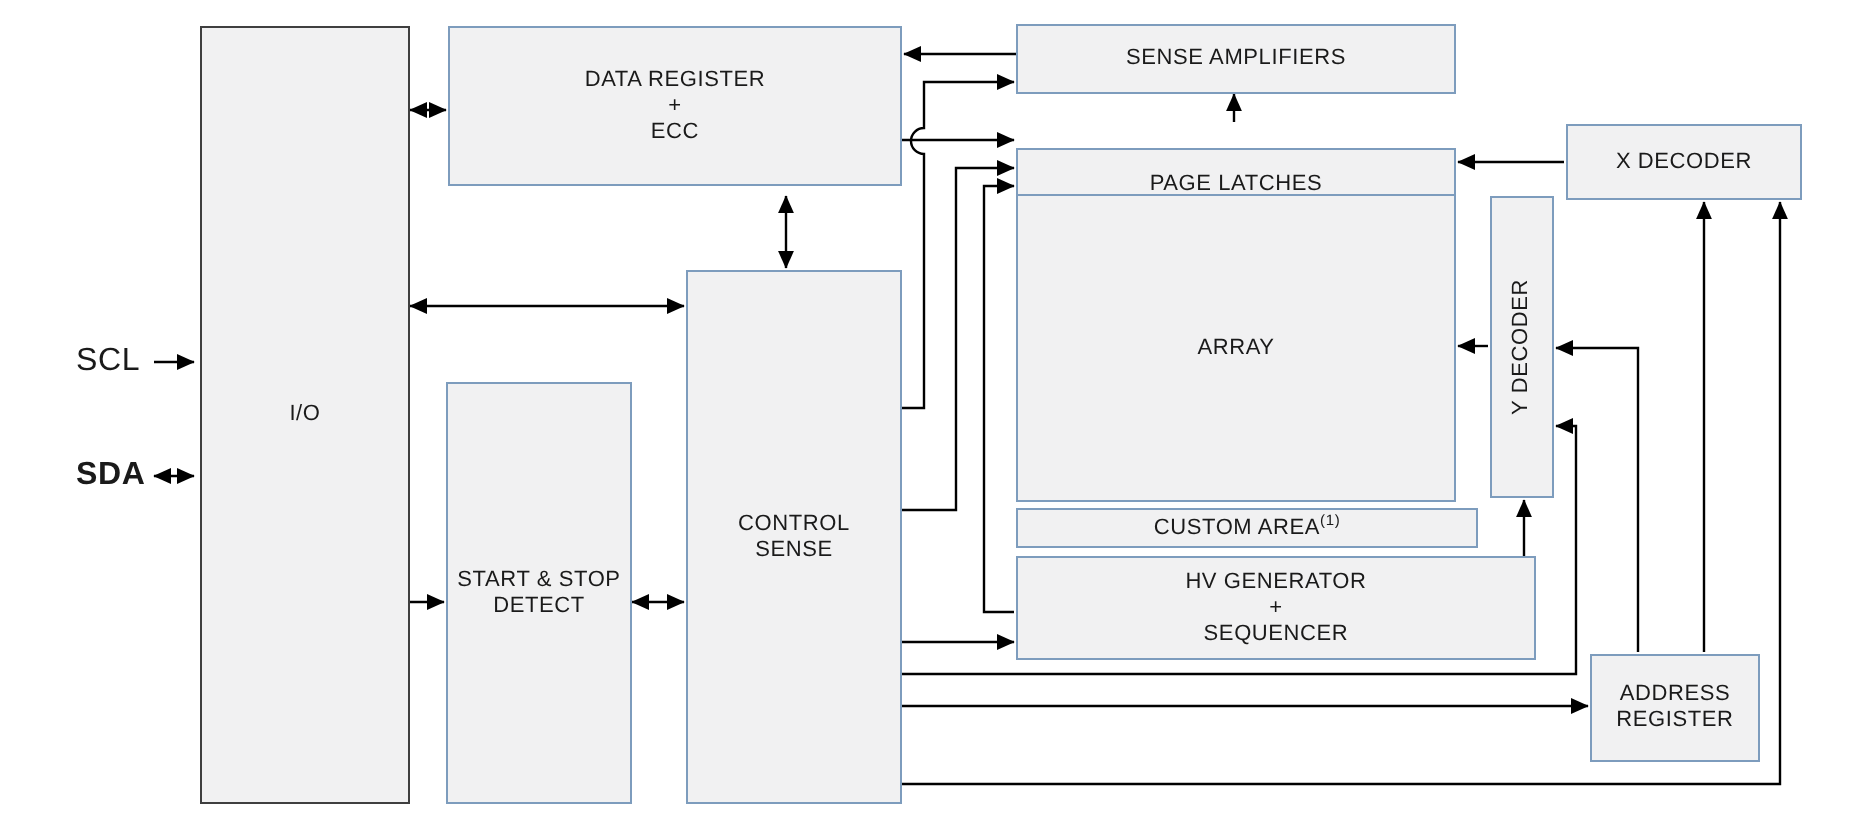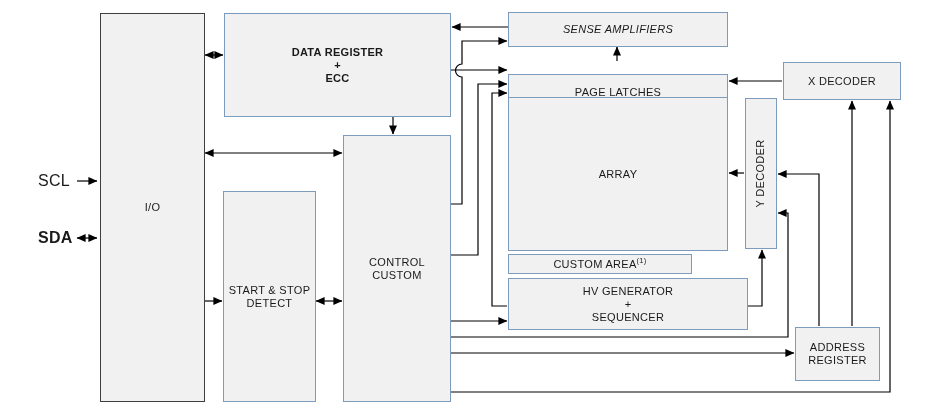--- a/index.html
+++ b/index.html
@@ -65,53 +65,53 @@
     </g>
   </svg>
 
   <div class="pin" style="left:38px;top:174px;">SCL</div>
   <div class="pin" style="left:38px;top:231px;font-weight:bold;">SDA</div>
 
   <div class="box io-box" style="left:100px;top:13px;width:105px;height:389px;">
     <span class="lbl">I/O</span>
   </div>
 
-  <div class="box" style="left:224px;top:13px;width:227px;height:104px;font-weight:bold;">
+  <div class="box" style="left:224px;top:13px;width:227px;height:80px;">
     <span class="lbl">DATA REGISTER
 +
 ECC</span>
   </div>
 
   <div class="box" style="left:223px;top:191px;width:93px;height:211px;">
     <span class="lbl">START &amp; STOP
 DETECT</span>
   </div>
 
   <div class="box" style="left:343px;top:135px;width:108px;height:267px;">
     <span class="lbl">CONTROL
-CUSTOM</span>
+SENSE</span>
   </div>
 
-  <div class="box" style="left:508px;top:12px;width:220px;height:35px;font-style:italic;">
+  <div class="box" style="left:508px;top:12px;width:220px;height:35px;">
     <span class="lbl">SENSE AMPLIFIERS</span>
   </div>
 
   <div class="box" style="left:508px;top:74px;width:220px;height:36px;">
     <span class="lbl">PAGE LATCHES</span>
   </div>
 
   <div class="box" style="left:508px;top:97px;width:220px;height:154px;">
     <span class="lbl">ARRAY</span>
   </div>
 
-  <div class="box" style="left:508px;top:254px;width:184px;height:20px;">
+  <div class="box" style="left:508px;top:254px;width:231px;height:20px;">
     <span class="lbl"><span>CUSTOM AREA</span><sup>(1)</sup></span>
   </div>
 
-  <div class="box" style="left:508px;top:278px;width:240px;height:52px;">
+  <div class="box" style="left:508px;top:278px;width:260px;height:52px;">
     <span class="lbl">HV GENERATOR
 +
 SEQUENCER</span>
   </div>
 
   <div class="box" style="left:783px;top:62px;width:118px;height:38px;">
     <span class="lbl">X DECODER</span>
   </div>
 
   <div class="box vertical" style="left:745px;top:98px;width:32px;height:151px;">

